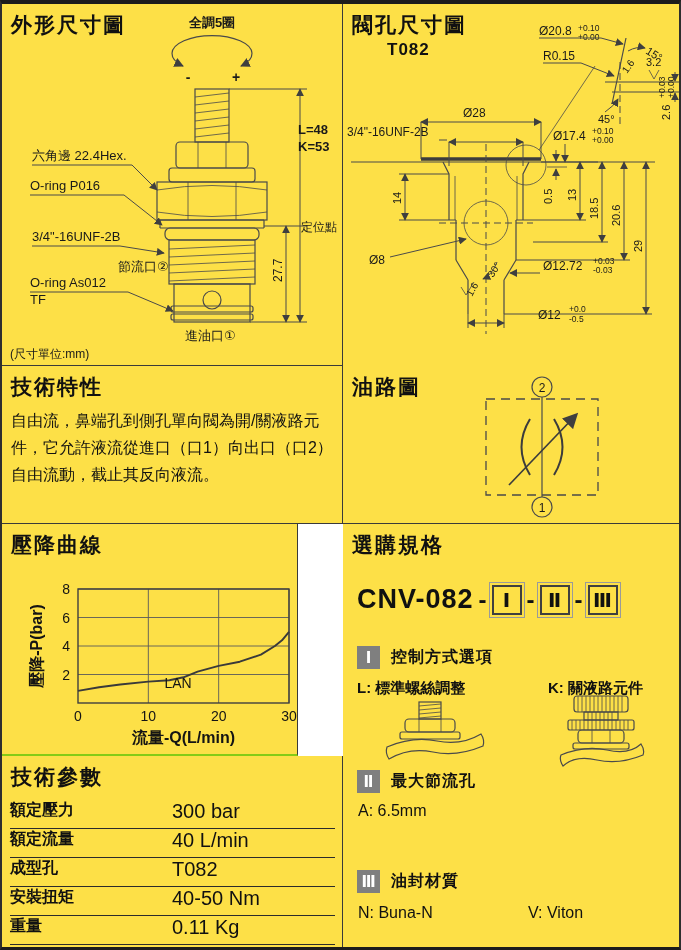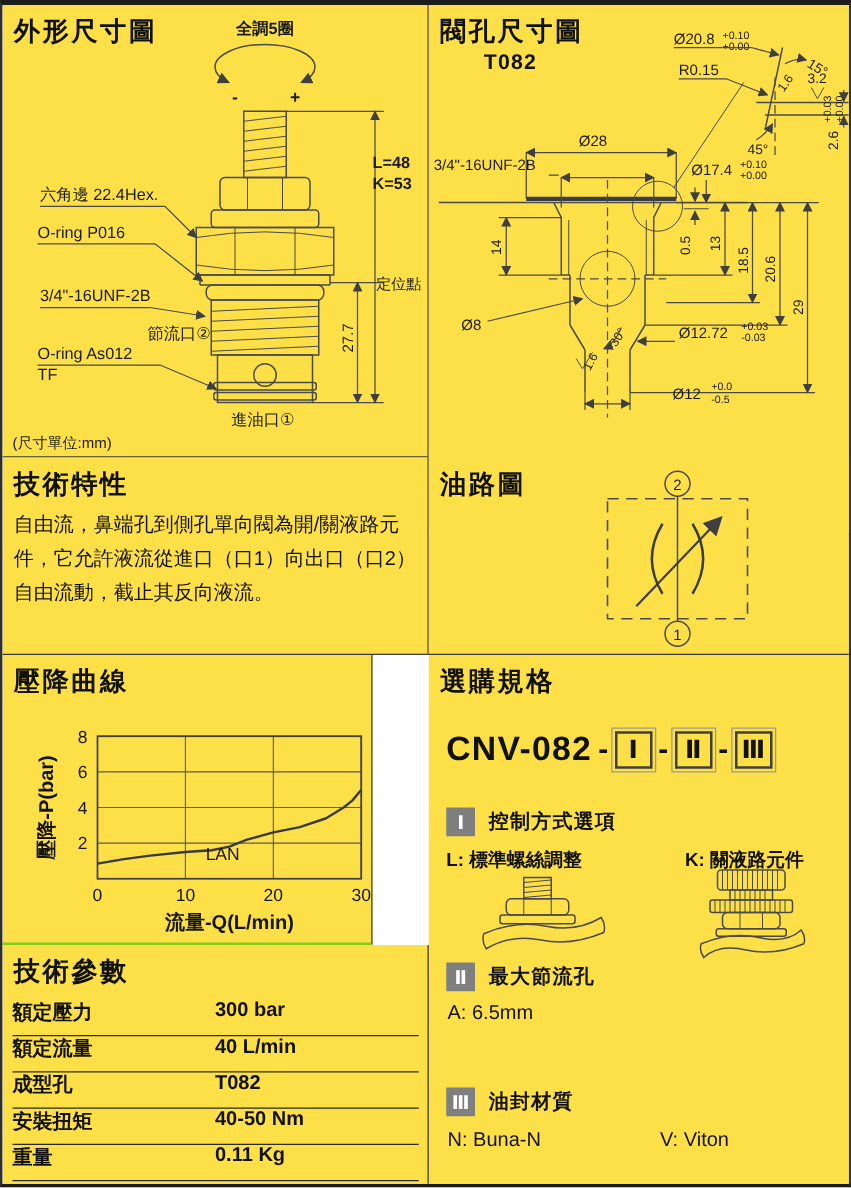--- a/index.html
+++ b/index.html
@@ -45,21 +45,21 @@
   .sec-head{position:absolute;display:flex;align-items:center;gap:11px;}
   .badge{width:23px;height:23px;background:#7f7f7f;color:#fff;font-weight:bold;font-size:15px;
          display:flex;align-items:center;justify-content:center;}
   .sec-title{font-size:16px;font-weight:bold;letter-spacing:1px;}
   .opt{position:absolute;font-size:15px;font-weight:bold;}
   .opt-plain{position:absolute;font-size:16px;}
   
   .spec-rows{position:absolute;left:8px;top:44px;width:325px;}
   .spec-row{display:flex;height:29px;align-items:flex-start;border-bottom:1.5px solid #2b2b2b;padding-bottom:4px;}
   .spec-label{width:162px;font-size:16px;font-weight:bold;}
-  .spec-value{font-size:16px;font-weight:bold;}
+  .spec-value{font-size:20px;font-weight:normal;}
 </style>
 </head>
 <body>
 
 <div class="page">
 
   <div class="panel pA">
     <div class="panel-title">外形尺寸圖</div>
     <svg width="341" height="362" viewBox="0 0 341 362">
       <defs>

